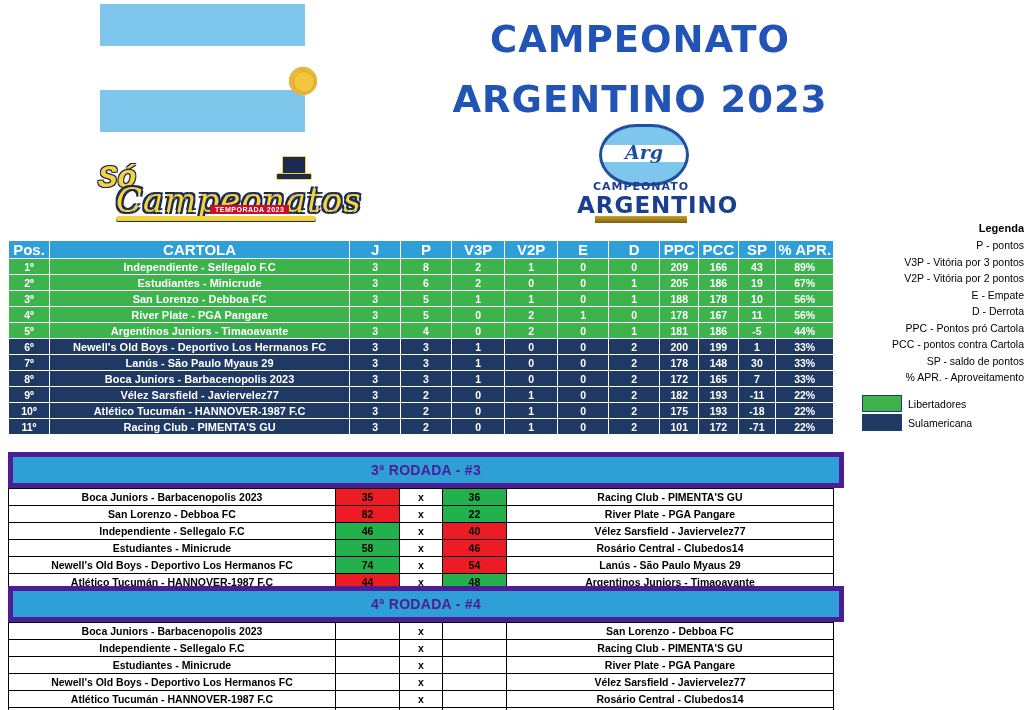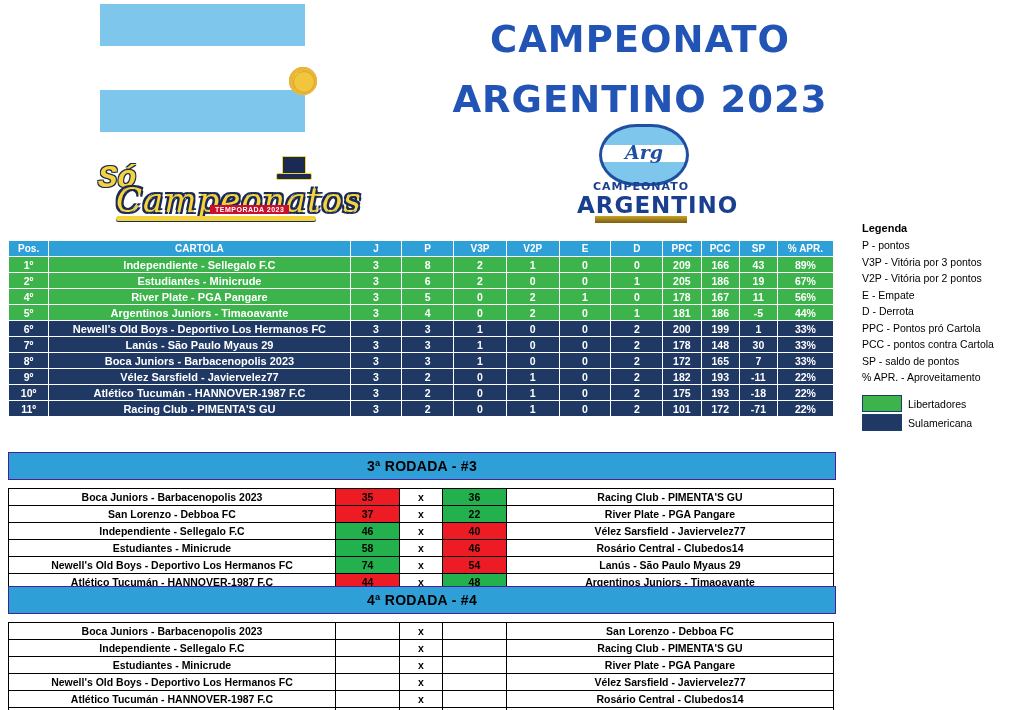--- a/index.html
+++ b/index.html
@@ -90,58 +90,58 @@
   .arglogo .l1,.arglogo .l2{
     position:absolute;left:0;width:128px;text-align:center;
     font-weight:bold;color:#1b3f8f;font-family:"DejaVu Sans", sans-serif;
   }
   .arglogo .l1{top:56px;font-size:11px;letter-spacing:1px;}
   .arglogo .l2{top:68px;font-size:23px;letter-spacing:1px;}
   .arglogo .bar{position:absolute;left:18px;top:92px;width:92px;height:7px;
     background:linear-gradient(to bottom,#c9a227,#7a5f12);}
 
   
-  .legend{position:absolute;left:862px;top:222px;width:162px;font-size:10.5px;color:#000;}
+  .legend{position:absolute;left:862px;top:222px;width:162px;font-size:10.5px;color:#000;text-align:right;}
   .legend .lg-title{font-weight:bold;margin-bottom:5px;font-size:11px;}
   .legend .lg-row{margin-bottom:4.5px;white-space:nowrap;}
   .legend .swatches{margin-top:12px;}
   .legend .sw-row{display:flex;align-items:center;margin-bottom:2px;}
   .legend .sw{width:38px;height:15px;border:1px solid #1b3f6b;margin-right:6px;}
   .sw.lib{background:#3cb44b;}
   .sw.sul{background:#1f3864;}
 
   
   .standings{position:absolute;left:8px;top:240px;width:826px;border-collapse:collapse;}
   .standings th,.standings td{
     border:1px solid #ffffff;
     font-size:10.5px;
     text-align:center;
     height:15px;
     padding:0;
     color:#ffffff;
     font-weight:bold;
     white-space:nowrap;
   }
-  .standings thead th{background:#2f9fd8;color:#ffffff;font-size:10px;}
+  .standings thead th{background:#2f9fd8;color:#ffffff;font-size:15px;}
   .standings td.team{font-size:11px;}
   tr.lib td{background:#3cb44b;}
   tr.sul td{background:#1f3864;}
   .standings col.c-pos{width:42px;}
   .standings col.c-team{width:306px;}
   .standings col.c-n{width:56px;}
   .standings col.c-ppc{width:40px;}
   .standings col.c-apr{width:58px;}
 
   
   .round-banner{
     position:absolute;left:8px;width:826px;height:26px;
-    background:#2f9fd8;color:#000000;
+    background:#2f9fd8;color:#4c1d95;
     font-size:14px;font-weight:bold;
     display:flex;align-items:center;justify-content:center;
-    border:1px solid #4c1d95;
+    border:5px solid #4c1d95;
     letter-spacing:.3px;
   }
   #banner3{top:452px;}
   #banner4{top:586px;}
 
   
   .fixtures{position:absolute;left:8px;width:826px;border-collapse:collapse;}
   #fix3{top:488px;}
   #fix4{top:622px;}
   .fixtures td{
@@ -271,20 +271,34 @@
         <td>2</td>
         <td>0</td>
         <td>0</td>
         <td>1</td>
         <td>205</td>
         <td>186</td>
         <td>19</td>
         <td>67%</td>
       </tr>
       <tr class="lib">
+        <td>3º</td>
+        <td class="team">San Lorenzo - Debboa FC</td>
+        <td>3</td>
+        <td>5</td>
+        <td>1</td>
+        <td>1</td>
+        <td>0</td>
+        <td>1</td>
+        <td>188</td>
+        <td>178</td>
+        <td>10</td>
+        <td>56%</td>
+      </tr>
+      <tr class="lib">
         <td>4º</td>
         <td class="team">River Plate - PGA Pangare</td>
         <td>3</td>
         <td>5</td>
         <td>0</td>
         <td>2</td>
         <td>1</td>
         <td>0</td>
         <td>178</td>
         <td>167</td>
@@ -404,21 +418,21 @@
   <tbody>
       <tr>
         <td>Boca Juniors - Barbacenopolis 2023</td>
         <td class="sc loss">35</td>
         <td class="xcell">x</td>
         <td class="sc win">36</td>
         <td>Racing Club - PIMENTA'S GU</td>
       </tr>
       <tr>
         <td>San Lorenzo - Debboa FC</td>
-        <td class="sc loss">37</td>
+        <td class="sc loss">82</td>
         <td class="xcell">x</td>
         <td class="sc win">22</td>
         <td>River Plate - PGA Pangare</td>
       </tr>
       <tr>
         <td>Independiente - Sellegalo F.C</td>
         <td class="sc win">46</td>
         <td class="xcell">x</td>
         <td class="sc loss">40</td>
         <td>Vélez Sarsfield - Javiervelez77</td>

